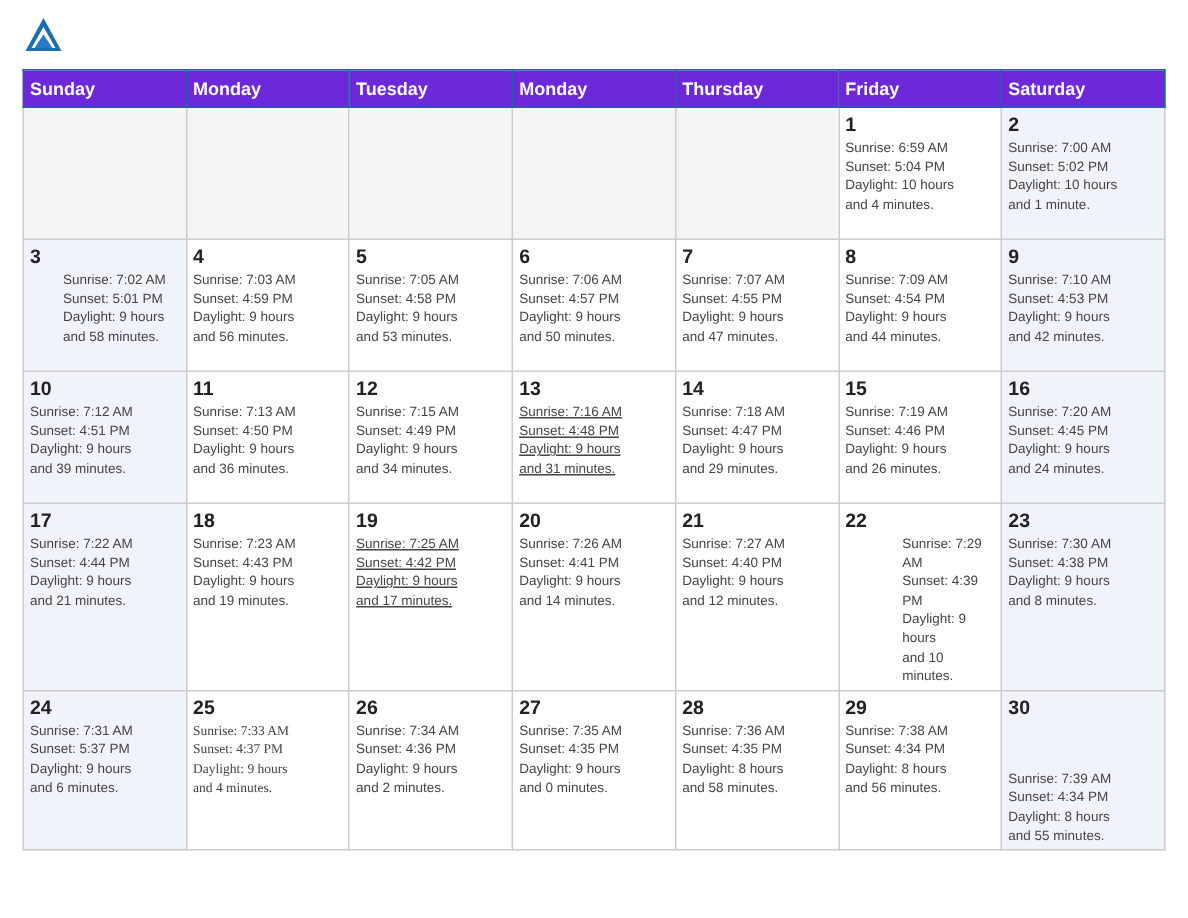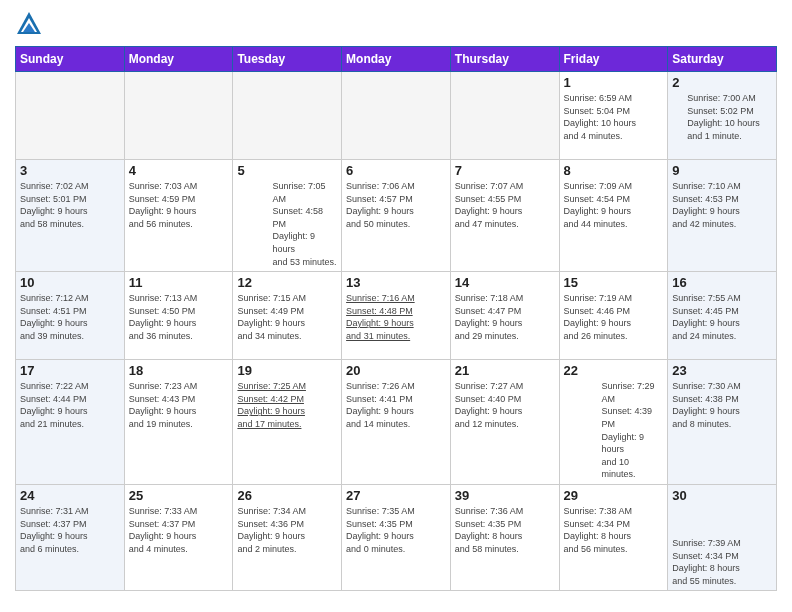--- a/index.html
+++ b/index.html
@@ -141,44 +141,44 @@
           <td class="empty"></td>
           <td>
             <span class="day-num">1</span>
             <div class="day-info" style="white-space: pre-line;">Sunrise: 6:59 AM
 Sunset: 5:04 PM
 Daylight: 10 hours
 and 4 minutes.</div>
           </td>
           <td class="weekend">
             <span class="day-num">2</span>
-            <div class="day-info" style="white-space: pre-line; margin-left: 15px;">Sunrise: 7:00 AM
+            <div class="day-info" style="white-space: pre-line;">Sunrise: 7:00 AM
 Sunset: 5:02 PM
 Daylight: 10 hours
 and 1 minute.</div>
           </td>
         </tr>
         <tr>
           <td class="weekend">
             <span class="day-num">3</span>
-            <div class="day-info" style="white-space: pre-line;">Sunrise: 7:02 AM
+            <div class="day-info" style="white-space: pre-line; margin-left: 22px;">Sunrise: 7:02 AM
 Sunset: 5:01 PM
 Daylight: 9 hours
 and 58 minutes.</div>
           </td>
           <td>
             <span class="day-num">4</span>
             <div class="day-info" style="white-space: pre-line;">Sunrise: 7:03 AM
 Sunset: 4:59 PM
 Daylight: 9 hours
 and 56 minutes.</div>
           </td>
           <td>
             <span class="day-num">5</span>
-            <div class="day-info" style="white-space: pre-line; margin-left: 35px;">Sunrise: 7:05 AM
+            <div class="day-info" style="white-space: pre-line;">Sunrise: 7:05 AM
 Sunset: 4:58 PM
 Daylight: 9 hours
 and 53 minutes.</div>
           </td>
           <td>
             <span class="day-num">6</span>
             <div class="day-info" style="white-space: pre-line;">Sunrise: 7:06 AM
 Sunset: 4:57 PM
 Daylight: 9 hours
 and 50 minutes.</div>
@@ -243,21 +243,21 @@
           </td>
           <td>
             <span class="day-num">15</span>
             <div class="day-info" style="white-space: pre-line;">Sunrise: 7:19 AM
 Sunset: 4:46 PM
 Daylight: 9 hours
 and 26 minutes.</div>
           </td>
           <td class="weekend">
             <span class="day-num">16</span>
-            <div class="day-info" style="white-space: pre-line;">Sunrise: 7:55 AM
+            <div class="day-info" style="white-space: pre-line;">Sunrise: 7:20 AM
 Sunset: 4:45 PM
 Daylight: 9 hours
 and 24 minutes.</div>
           </td>
         </tr>
         <tr>
           <td class="weekend">
             <span class="day-num">17</span>
             <div class="day-info" style="white-space: pre-line;">Sunrise: 7:22 AM
 Sunset: 4:44 PM
@@ -304,47 +304,47 @@
             <div class="day-info" style="white-space: pre-line;">Sunrise: 7:30 AM
 Sunset: 4:38 PM
 Daylight: 9 hours
 and 8 minutes.</div>
           </td>
         </tr>
         <tr>
           <td class="weekend">
             <span class="day-num">24</span>
             <div class="day-info" style="white-space: pre-line;">Sunrise: 7:31 AM
-Sunset: 4:37 PM
+Sunset: 5:37 PM
 Daylight: 9 hours
 and 6 minutes.</div>
           </td>
           <td>
             <span class="day-num">25</span>
-            <div class="day-info" style="white-space: pre-line;">Sunrise: 7:33 AM
+            <div class="day-info" style="white-space: pre-line; font-family: Liberation Serif, serif;">Sunrise: 7:33 AM
 Sunset: 4:37 PM
 Daylight: 9 hours
 and 4 minutes.</div>
           </td>
           <td>
             <span class="day-num">26</span>
             <div class="day-info" style="white-space: pre-line;">Sunrise: 7:34 AM
 Sunset: 4:36 PM
 Daylight: 9 hours
 and 2 minutes.</div>
           </td>
           <td>
             <span class="day-num">27</span>
             <div class="day-info" style="white-space: pre-line;">Sunrise: 7:35 AM
 Sunset: 4:35 PM
 Daylight: 9 hours
 and 0 minutes.</div>
           </td>
           <td>
-            <span class="day-num">39</span>
+            <span class="day-num">28</span>
             <div class="day-info" style="white-space: pre-line;">Sunrise: 7:36 AM
 Sunset: 4:35 PM
 Daylight: 8 hours
 and 58 minutes.</div>
           </td>
           <td>
             <span class="day-num">29</span>
             <div class="day-info" style="white-space: pre-line;">Sunrise: 7:38 AM
 Sunset: 4:34 PM
 Daylight: 8 hours

